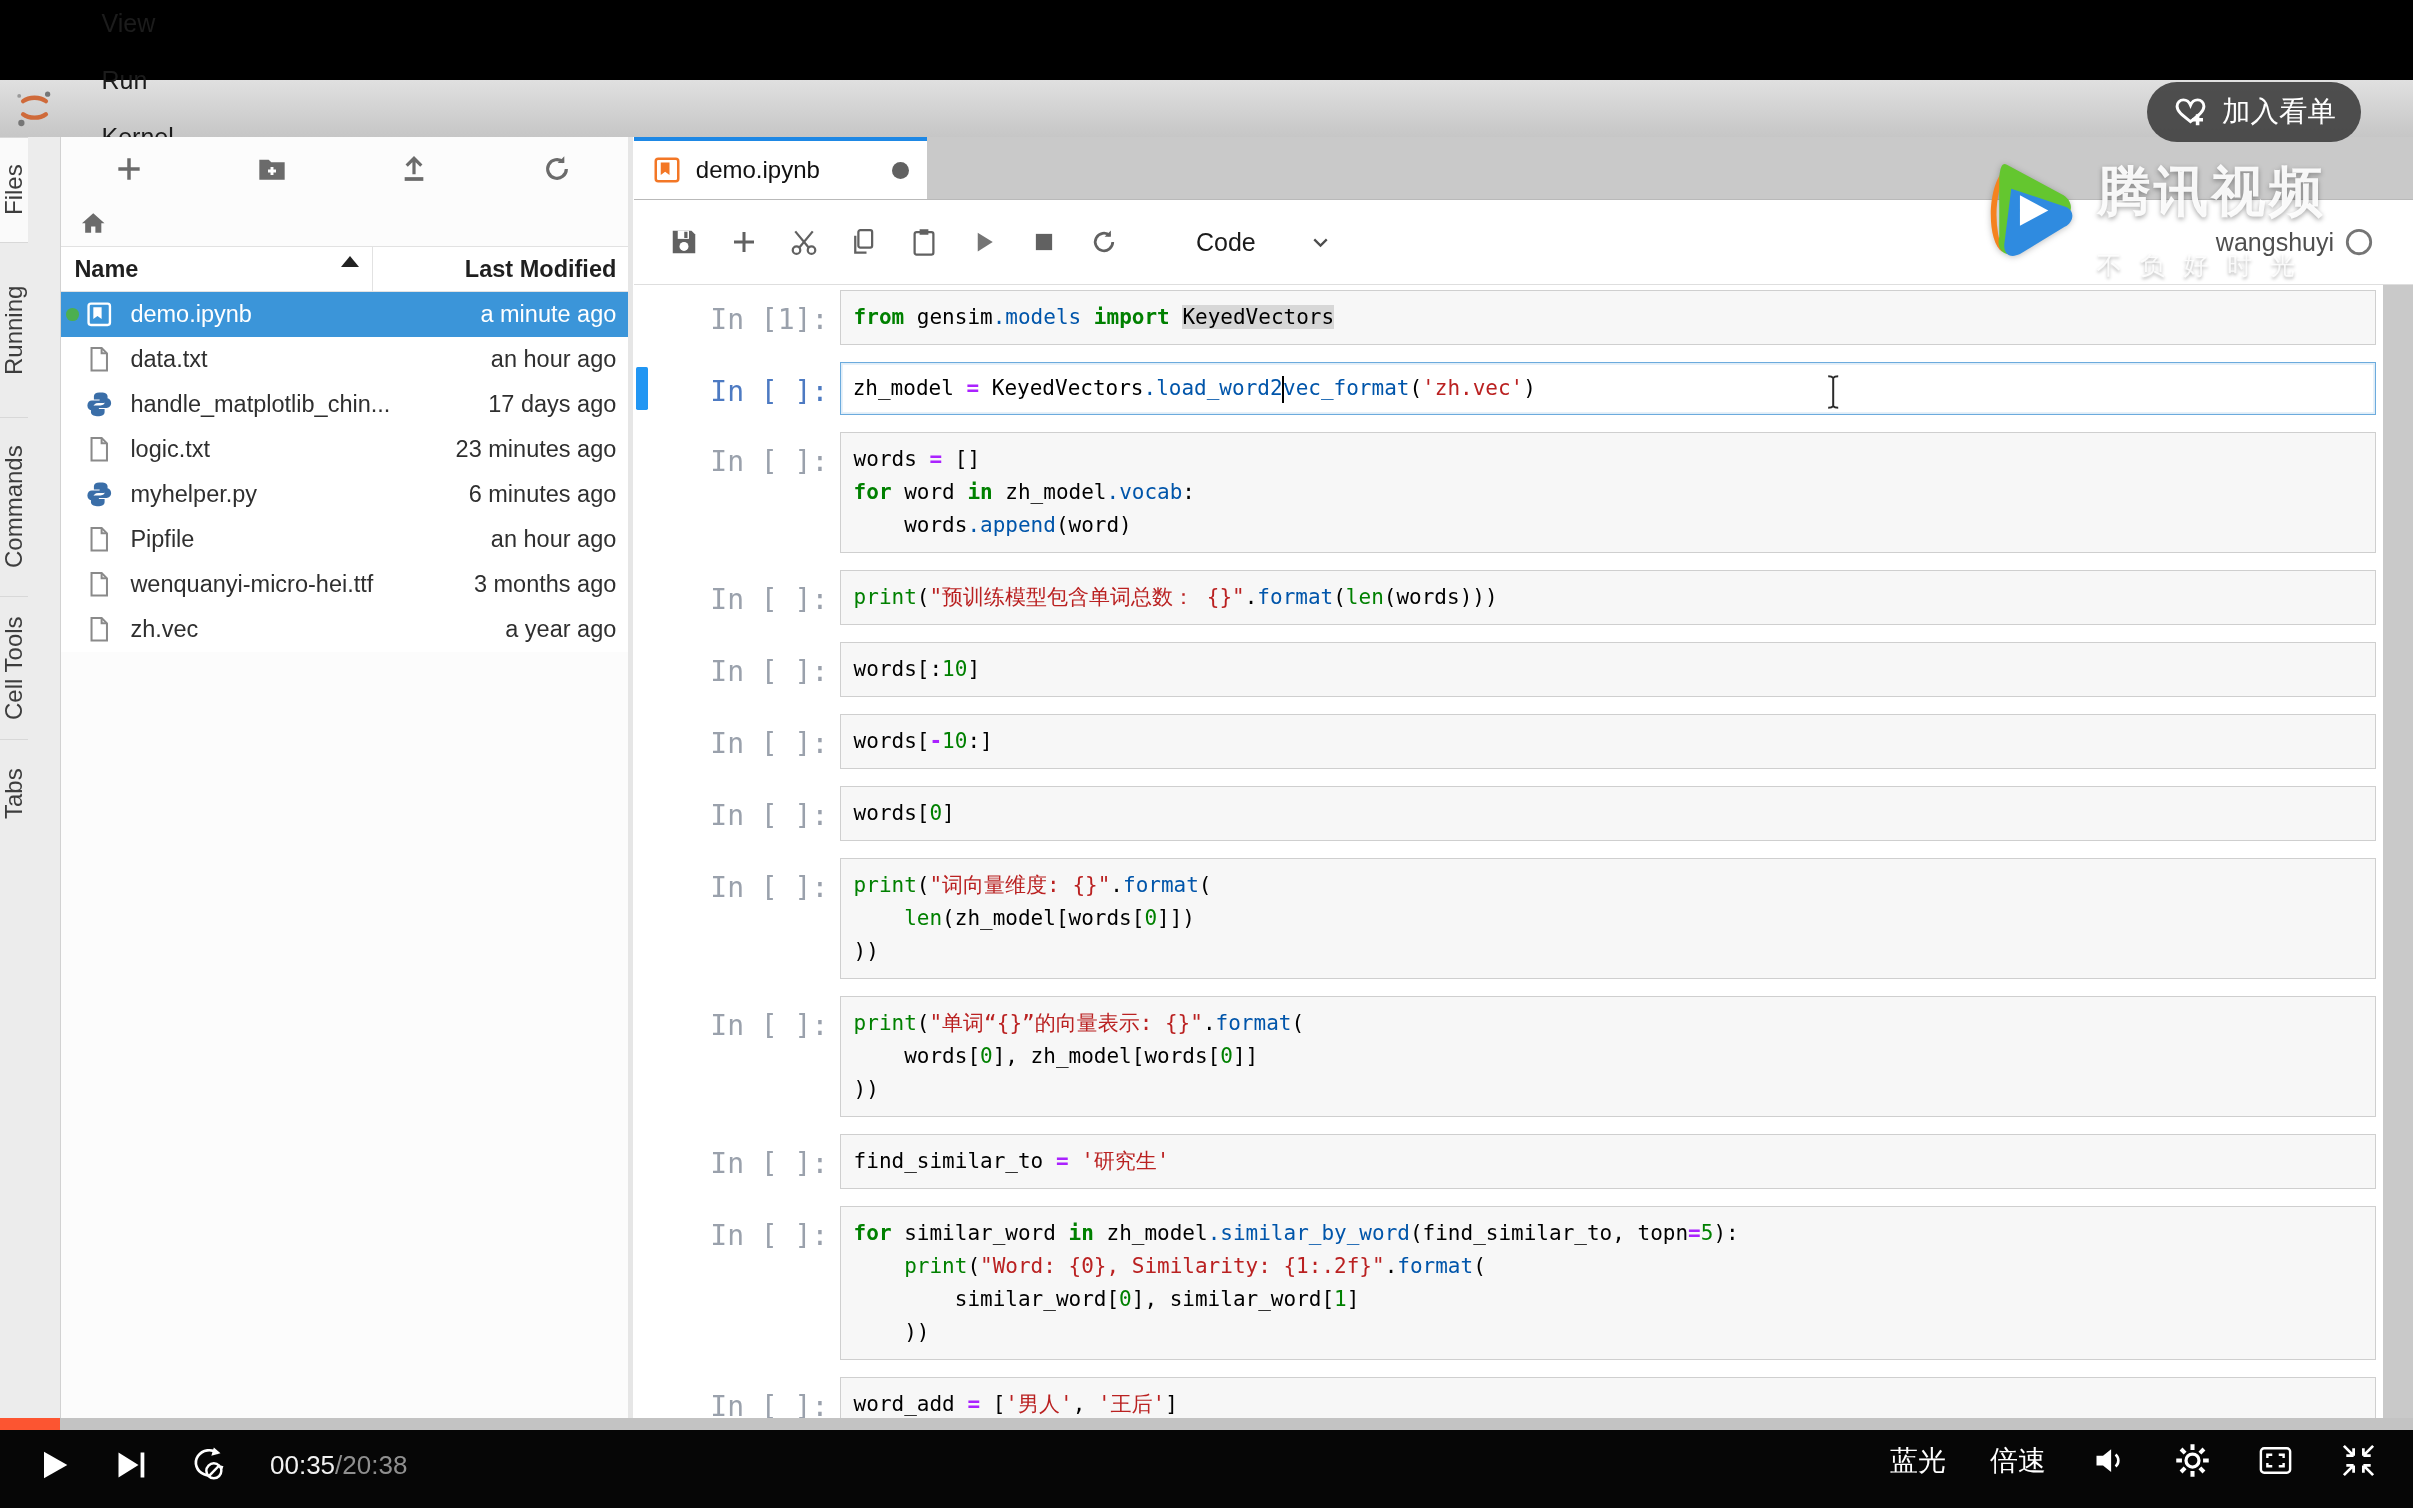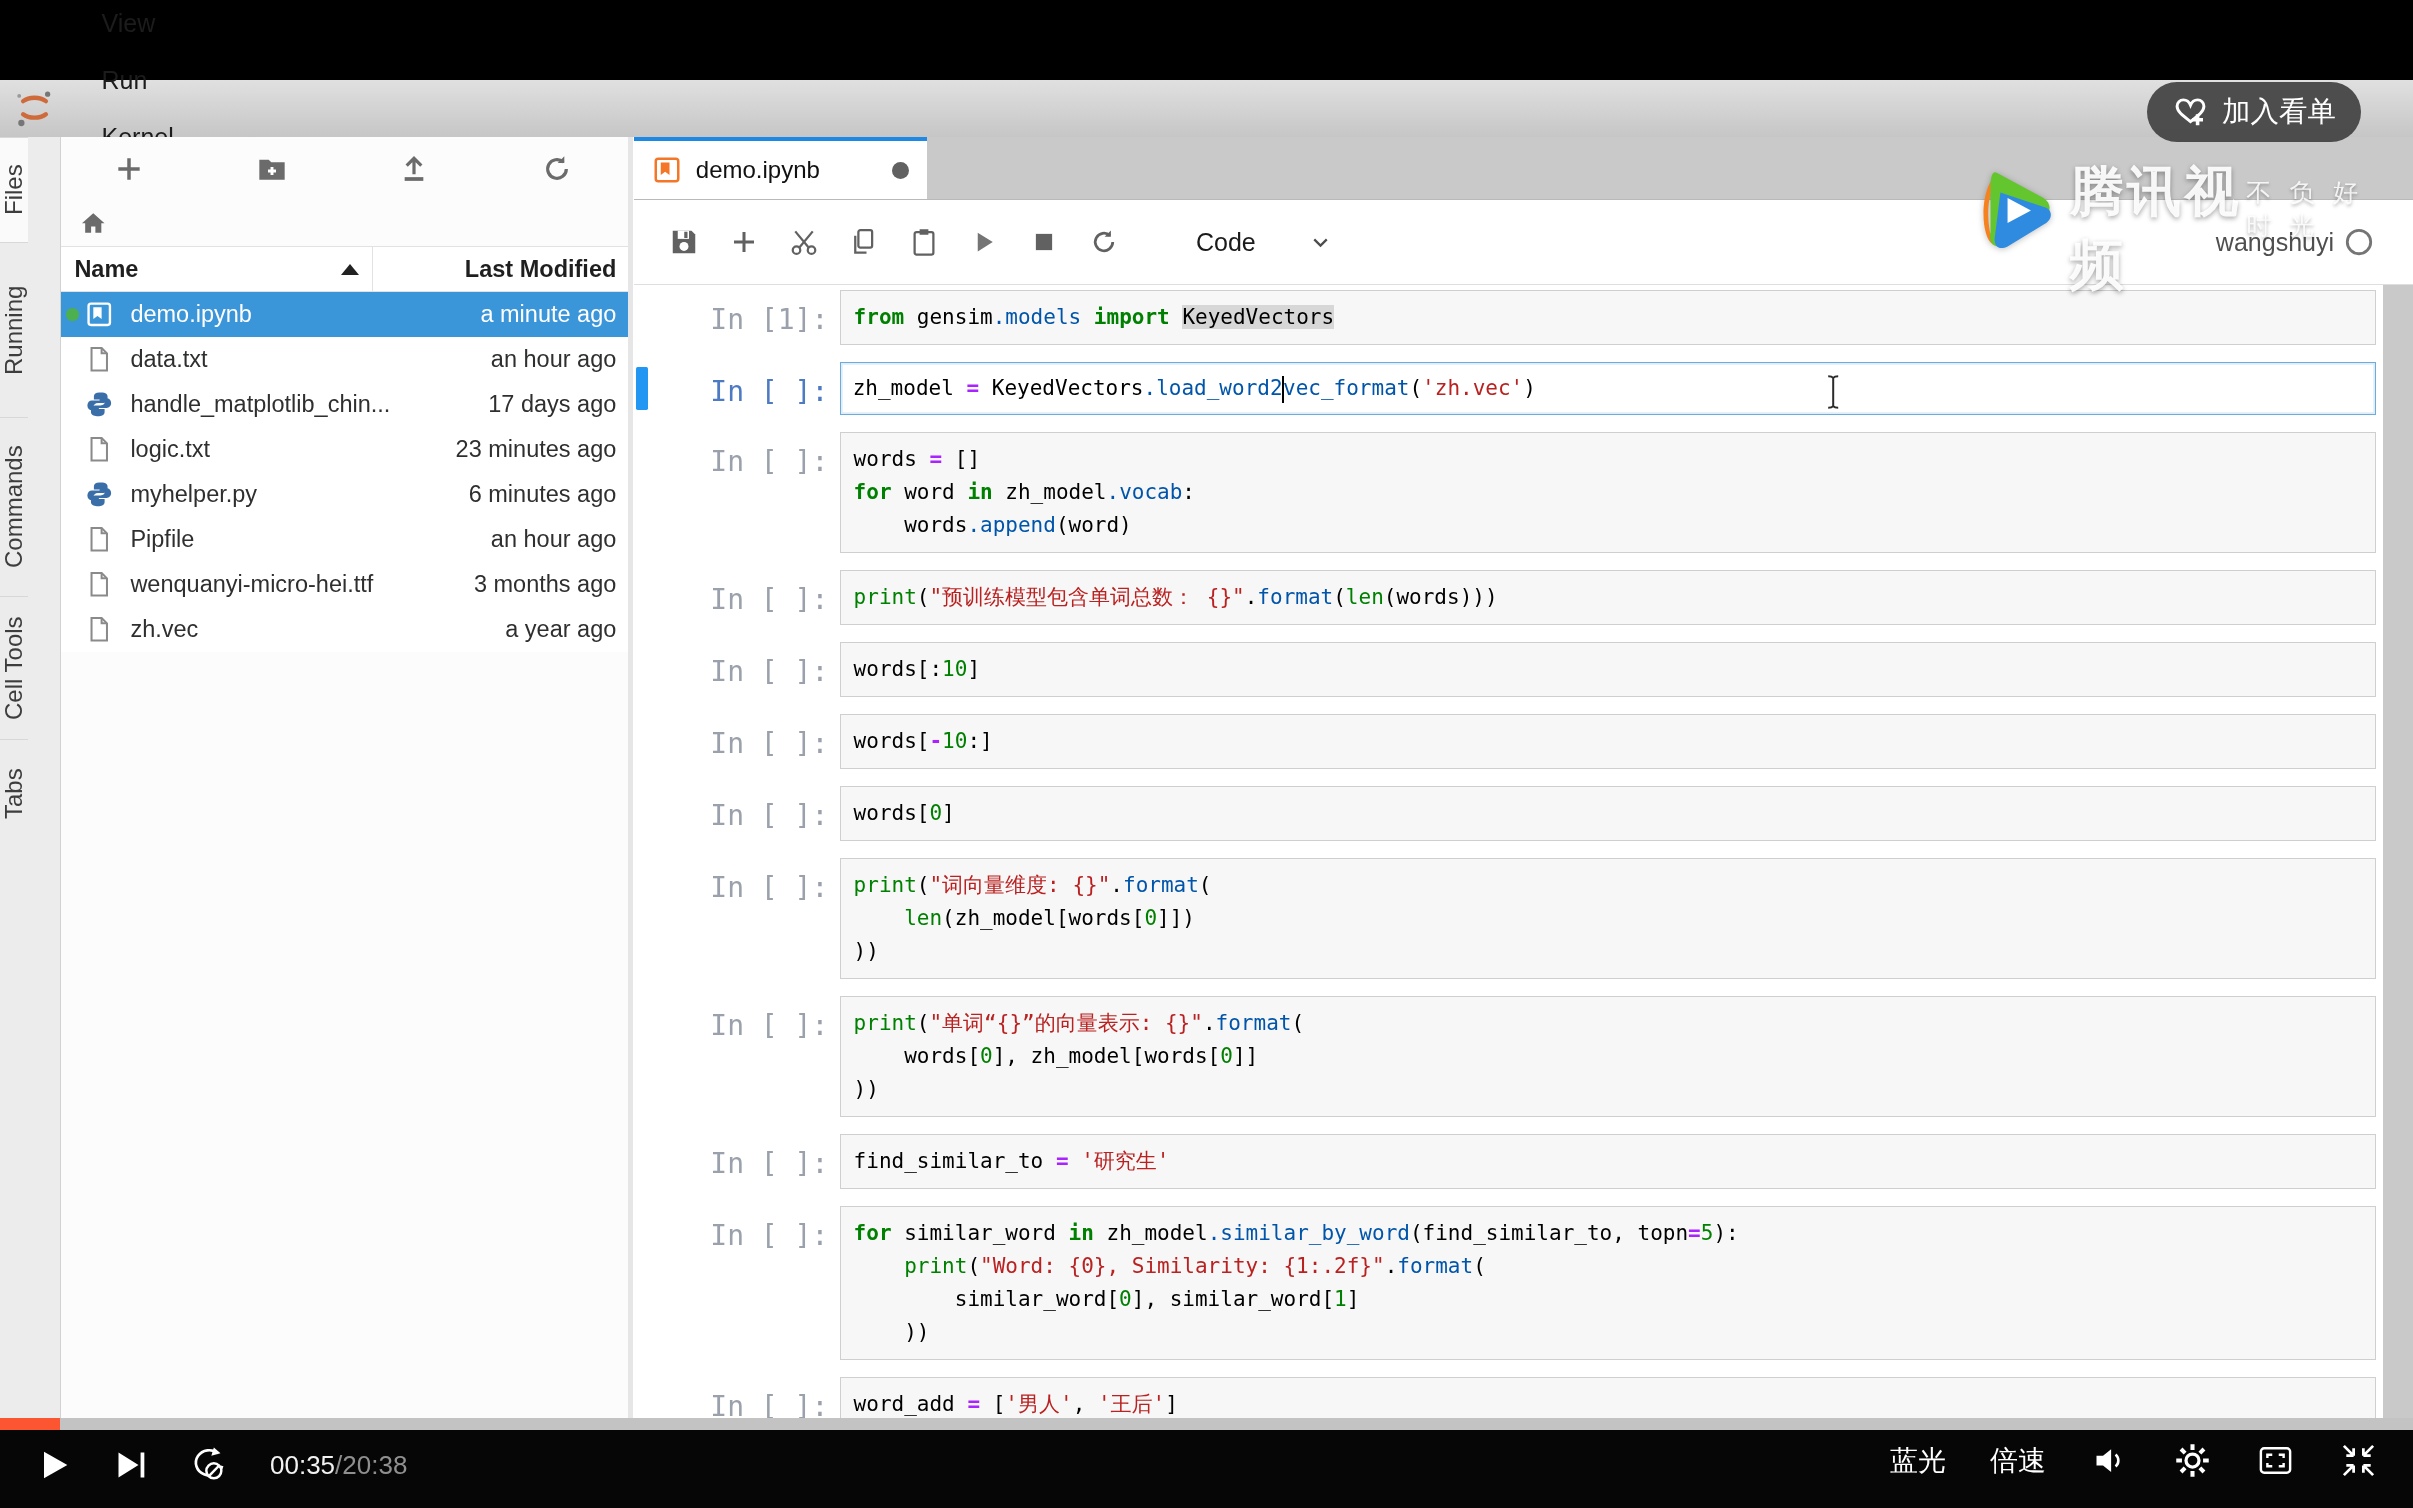--- a/index.html
+++ b/index.html
@@ -27,21 +27,21 @@
             writing-mode:vertical-rl;transform:rotate(180deg);font-size:24px;color:#3d3d3d;}
   .side-tab.active{background:#fafafa;}
 
   
   .filepanel{position:absolute;left:61px;top:0;width:567px;height:100%;background:#fcfcfc;border-right:5px solid #e6e6e6;}
   .fb-toolbar{height:64px;display:flex;align-items:center;justify-content:space-between;padding:0 55px 0 52px;}
   .fb-toolbar .tbtn{width:32px;height:32px;}
   .fb-breadcrumb{height:45px;display:flex;align-items:center;padding-left:18.4px;}
   .fb-header{height:44px;display:flex;align-items:center;border-top:0.8px solid #e2e2e2;border-bottom:0.8px solid #e2e2e2;
              font-size:23.5px;font-weight:bold;color:#1f1f1f;background:#fff;}
-  .fbh-name{flex:1;padding-left:13.4px;display:flex;align-items:center;}
+  .fbh-name{flex:1;padding-left:13.4px;display:flex;align-items:flex-start;}
   .sort-tri{margin-left:auto;margin-right:13.4px;width:0;height:0;border-left:9.2px solid transparent;
             border-right:9.2px solid transparent;border-bottom:11.7px solid #222;}
   .fbh-mod{width:256px;border-left:0.8px solid #e2e2e2;text-align:right;padding-right:11.7px;box-sizing:border-box;height:100%;
            display:flex;align-items:center;justify-content:flex-end;}
   .file-row{height:45px;display:grid;grid-template-columns:22px 44px 1fr auto;align-items:center;
             font-size:23.5px;color:#2f2f2f;background:#fff;cursor:default;}
   .file-row .rundot{width:12.6px;height:12.6px;border-radius:50%;margin-left:5px;}
   .file-row .ficon{width:28.5px;height:28.5px;margin-left:1.7px;}
   .file-row .fname{padding-left:3.4px;white-space:nowrap;overflow:hidden;}
   .file-row .ftime{padding-right:11.7px;white-space:nowrap;}
@@ -90,21 +90,21 @@
   .hl{background:#d7d7d7;}
   .caret{display:inline-block;width:0;border-left:2.5px solid #000;height:27px;vertical-align:middle;margin:0 -0.8px;}
 
   
   .watchlist-pill{position:absolute;top:82px;right:52px;height:60px;border-radius:30px;
                   background:rgba(70,70,70,.95);display:flex;align-items:center;padding:0 25px;gap:13.4px;
                   color:#fff;font-size:28.5px;z-index:30;}
   .watchlist-pill svg{width:37px;height:37px;}
   .watermark{position:absolute;left:1968px;top:156px;display:flex;gap:11.7px;z-index:25;pointer-events:none;}
   .wm-logo{width:117px;height:109px;filter:drop-shadow(0 1.7px 3.4px rgba(0,0,0,.25));}
-  .wm-text{display:flex;flex-direction:row;}
+  .wm-text{display:flex;flex-direction:column;}
   .wm-title{font-size:54px;font-weight:bold;color:rgba(255,255,255,.92);text-shadow:0 1.7px 5px rgba(0,0,0,.35);letter-spacing:3.4px;}
   .wm-slogan{font-size:25px;color:rgba(255,255,255,.85);letter-spacing:18.4px;margin-top:20px;text-shadow:0 1.7px 3.4px rgba(0,0,0,.3);}
   .ibeam{position:absolute;left:1824px;top:372px;z-index:28;}
 
   
   .progress{position:absolute;left:0;top:1418px;width:100%;height:11.7px;background:#c3c3c3;z-index:10;}
   .progress .played{height:100%;background:#fc5531;}
   .playerbar{position:absolute;left:0;top:1430px;width:100%;height:79px;background:#060606;z-index:9;}
   .pleft{position:absolute;left:34px;top:1445px;display:flex;align-items:center;gap:37px;z-index:11;}
   .pleft svg{width:40px;height:40px;}

